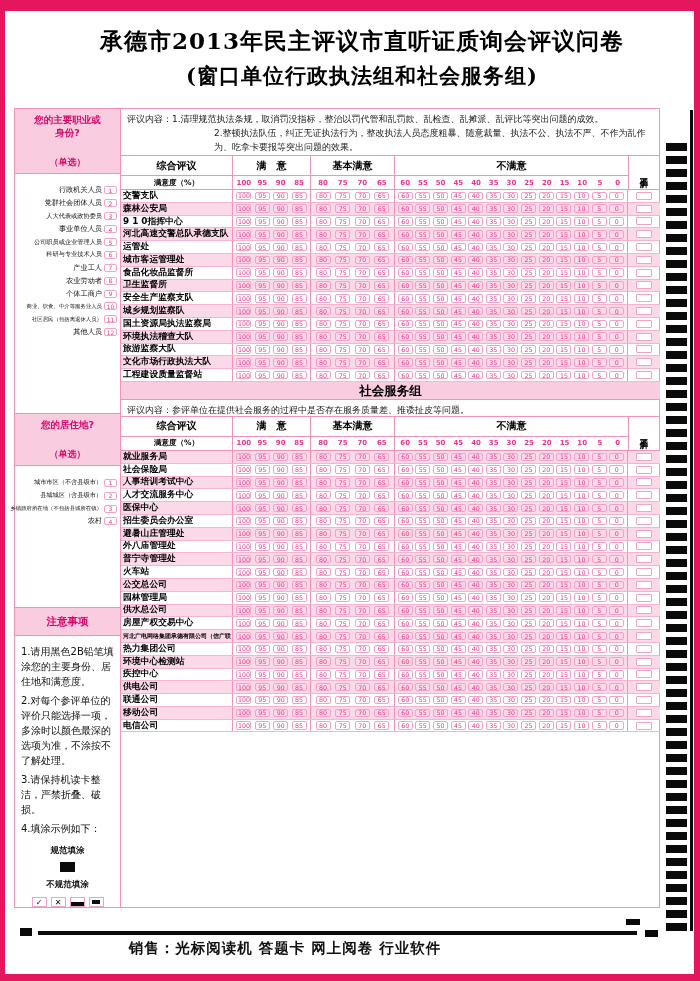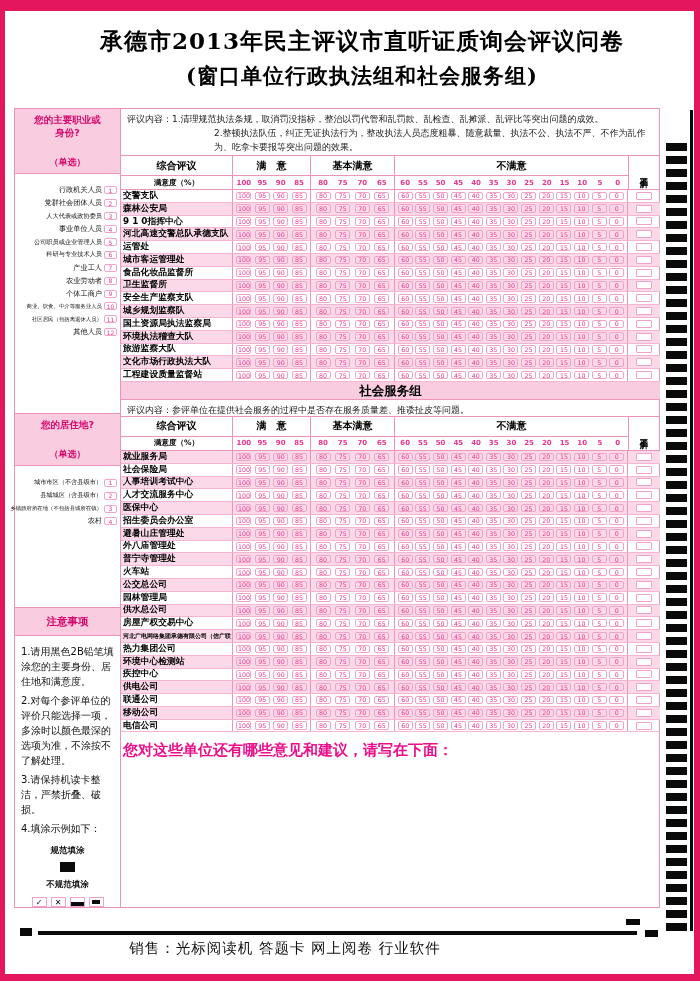--- a/index.html
+++ b/index.html
@@ -77,21 +77,21 @@
   
   .timing{position:absolute;left:666px;top:143px;width:21px}
   .tmark{width:21px;height:8px;background:#0a0a0a;margin-bottom:5px}
   .vline{position:absolute;left:690px;top:110px;width:3px;height:821px;background:#0a0a0a}
   .bm{position:absolute;background:#0a0a0a}
   .bm-sq-l{left:20px;top:928px;width:12px;height:8px}
   .bm-line{left:38px;top:931px;width:599px;height:4px}
   .bm-dash{left:626px;top:919px;width:14px;height:6px}
   .bm-sq-r{left:645px;top:930px;width:13px;height:7px}
   .footer{position:absolute;top:939px;left:0;width:570px;text-align:center;
-          font-size:14.5px;font-weight:normal;color:#111;font-family:"DejaVu Serif",serif;letter-spacing:1px}
+          font-size:14.5px;font-weight:bold;color:#111;font-family:"DejaVu Serif",serif;letter-spacing:1px}
 </style>
 </head>
 <body style="--frame: #e4175e; --hdr: #f9cce0; --rowalt: #fbd9e8; --grid: #ef93bb; --accent: #e8368f; --bubborder: #f0a3c7; --mag: #d6076b; --prompt: #ec0f8c;">
 
 <div class="frame f-top"></div>
 <div class="frame f-left"></div>
 <div class="frame f-right"></div>
 <div class="frame f-bottom"></div>
 
 <div class="title">承德市2013年民主评议市直听证质询会评议问卷</div>
@@ -1512,21 +1512,20 @@
                 <span class="bub">5</span>
                 <span class="bub">0</span>
               </div>
               <div class="cell c-unk">
                 <span class="chk"></span>
               </div>
             </div>
           </div>
         </div>
       </div>
-    <div class="comment">您对这些单位还有哪些意见和建议，请写在下面：</div>
     <div class="write-area"></div>
   </div>
 </div>
 
 <div class="timing">
     <div class="tmark"></div>
     <div class="tmark"></div>
     <div class="tmark"></div>
     <div class="tmark"></div>
     <div class="tmark"></div>

